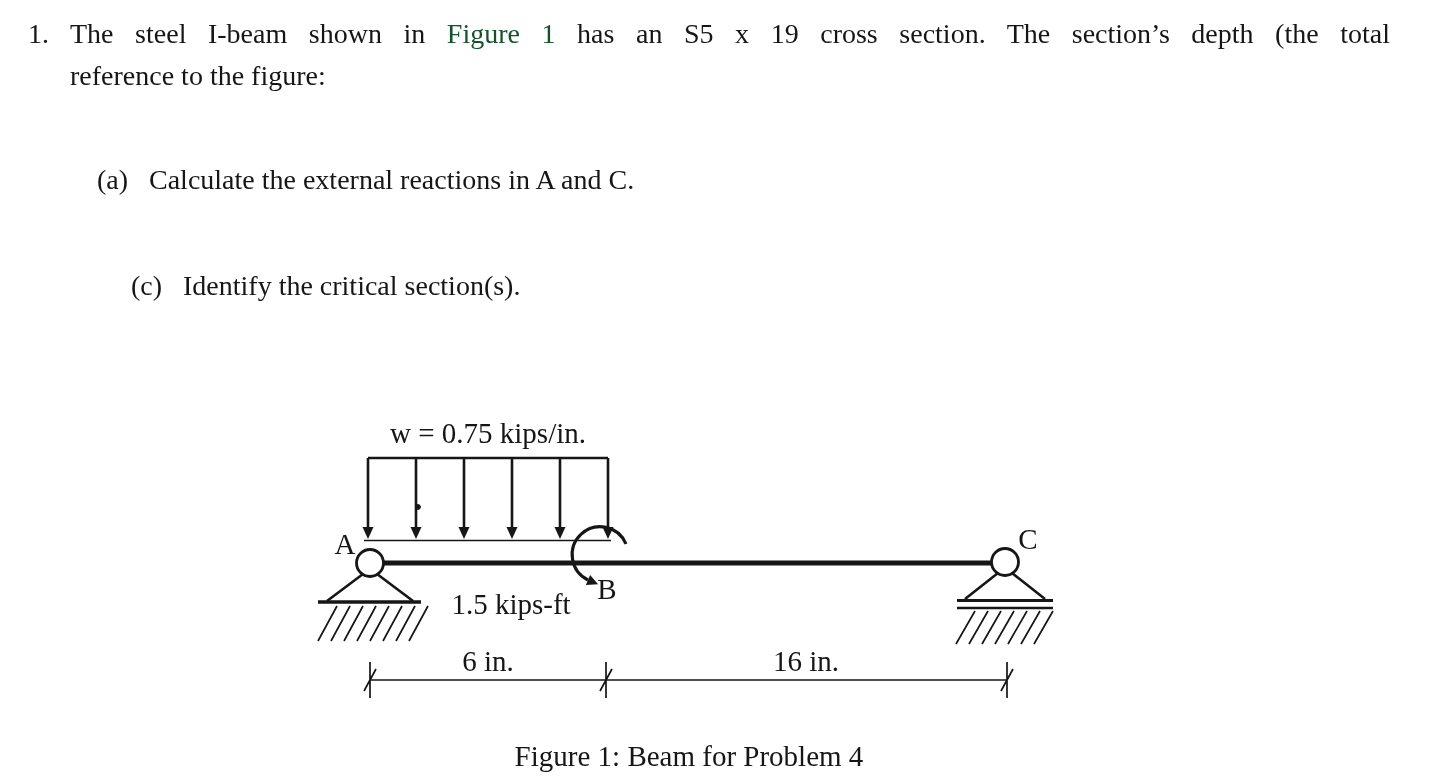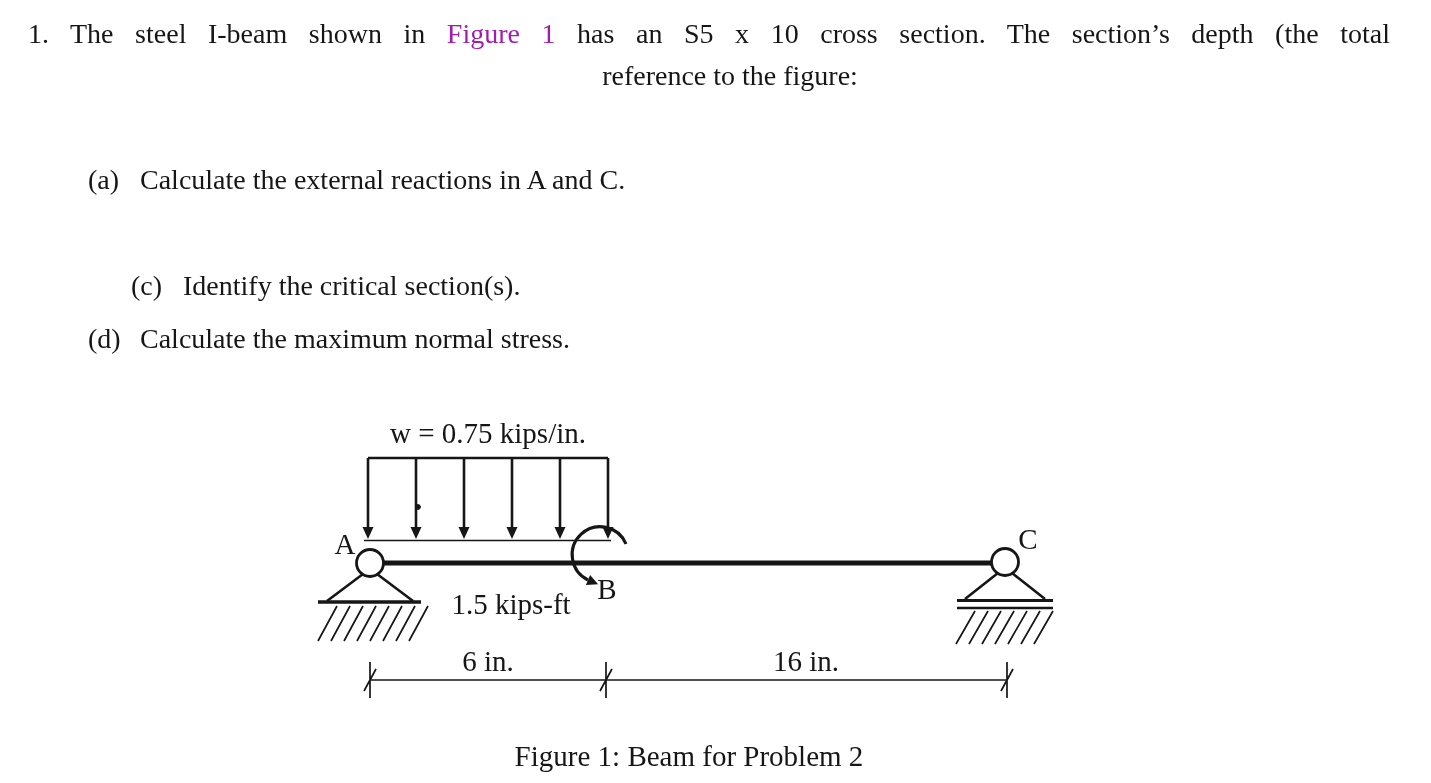--- a/index.html
+++ b/index.html
@@ -11,27 +11,27 @@
     position:relative;
     overflow:hidden;
   }
   .page { position:absolute; inset:0; background:#ffffff; }
 
   
   .problem { position:absolute; top:13px; left:28px; width:1362px; display:flex; }
   .problem-marker { width:42px; font-size:28px; line-height:42px; flex:0 0 42px; }
   .problem-body { flex:1; font-size:28px; line-height:42px; }
   .jline { text-align:justify; text-align-last:justify; }
-  .jline-last { text-align:center; }
-  .fig-link { color:#a21caf; }
+  .jline-last { text-align:left; }
+  .fig-link { color:#14532d; }
 
   
   .item { position:absolute; left:88px; font-size:28px; line-height:32px; white-space:nowrap; }
   .item-marker { display:inline-block; width:52px; }
-  .item-a { top:164px; } .item-b { top:217px; } .item-c { top:270px;margin-left:43px; } .item-d { top:323px; }
+  .item-a { top:164px;margin-left:9px; } .item-b { top:217px; } .item-c { top:270px;margin-left:43px; } .item-d { top:323px; }
 
   
   .figure-svg { position:absolute; left:300px; top:400px; width:780px; height:312px; }
   .figure-svg path, .figure-svg line, .figure-svg circle { stroke:#161616; }
   .figure-svg text {
     font-family:"Liberation Serif", serif;
     font-size:29px; fill:#161616; stroke:none;
   }
   .caption {
     position:absolute; top:740px; left:300px; width:778px;
@@ -39,33 +39,30 @@
   }
 </style>
 </head>
 <body>
 
 <div class="page">
 
   <div class="problem">
     <div class="problem-marker">1.</div>
     <div class="problem-body">
-      <div class="jline"><span>The steel I-beam shown in </span><span class="fig-link">Figure 1</span><span> has an S5 x 10 cross section.  The section’s depth (the total</span></div>
+      <div class="jline"><span>The steel I-beam shown in </span><span class="fig-link">Figure 1</span><span> has an S5 x 19 cross section.  The section’s depth (the total</span></div>
       <div class="jline-last">reference to the figure:</div>
     </div>
   </div>
 
   <div class="item item-a">
     <span class="item-marker">(a)</span><span>Calculate the external reactions in A and C.</span>
   </div>
   <div class="item item-c">
     <span class="item-marker">(c)</span><span>Identify the critical section(s).</span>
-  </div>
-  <div class="item item-d">
-    <span class="item-marker">(d)</span><span>Calculate the maximum normal stress.</span>
   </div>
 
   <svg class="figure-svg" viewBox="300 400 780 312">
 
     <text x="488" y="443" text-anchor="middle">w = 0.75 kips/in.</text>
 
     <g fill="#161616">
       <path d="M368,458 L608,458" stroke-width="2.6" fill="none"></path>
       <path d="M368,458 L368,529 M416,458 L416,529 M464,458 L464,529 M512,458 L512,529 M560,458 L560,529 M608,458 L608,529" stroke-width="2.6" fill="none"></path>
       <polygon points="362.5,527 373.5,527 368,539" stroke="none"></polygon>
@@ -108,15 +105,15 @@
     <g>
       <path d="M370,680 L1007,680" stroke-width="1.7" fill="none"></path>
       <path d="M370,662 L370,698 M364,691 L376,669" stroke-width="1.7" fill="none"></path>
       <path d="M606,662 L606,698 M600,691 L612,669" stroke-width="1.7" fill="none"></path>
       <path d="M1007,662 L1007,698 M1001,691 L1013,669" stroke-width="1.7" fill="none"></path>
     </g>
     <text x="488" y="671" text-anchor="middle">6 in.</text>
     <text x="806" y="671" text-anchor="middle">16 in.</text>
   </svg>
 
-  <div class="caption">Figure 1: Beam for Problem 2</div>
+  <div class="caption">Figure 1: Beam for Problem 4</div>
 
 </div>
 
 </body></html>

